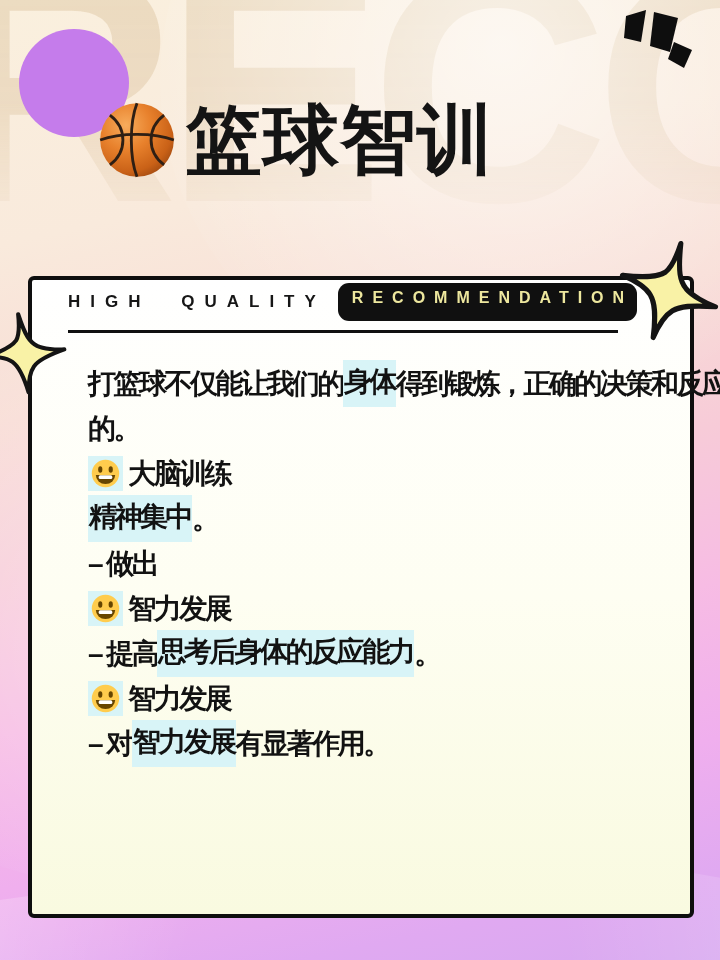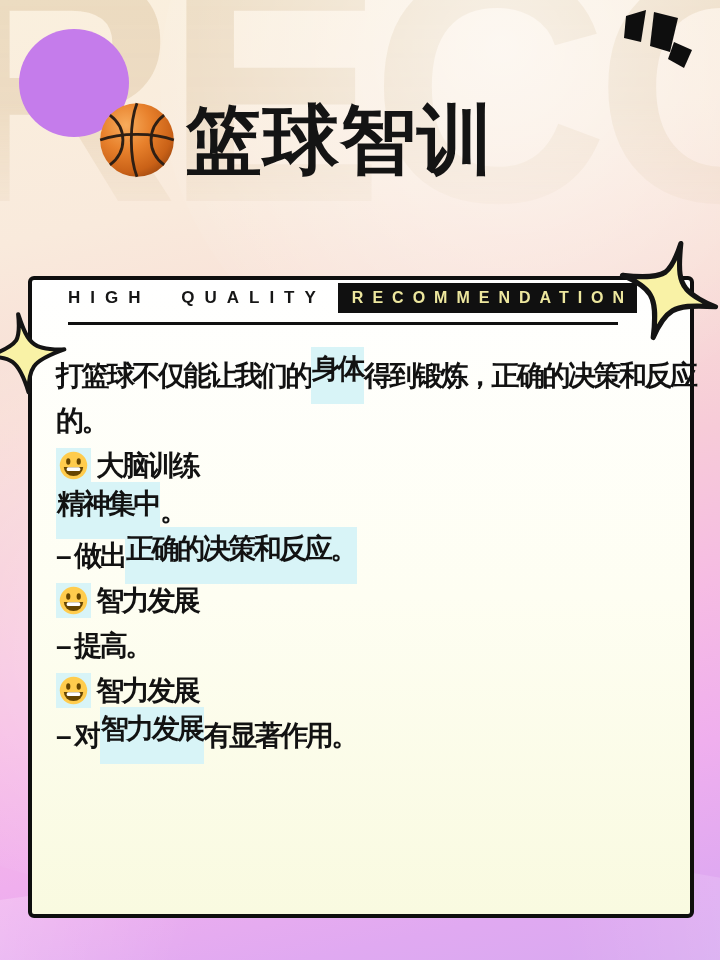--- a/index.html
+++ b/index.html
@@ -41,26 +41,26 @@
   
   .card{
     left:28px;top:276px;width:658px;height:634px;
     border:4px solid #0E0E0E;border-radius:6px;
     background:linear-gradient(180deg,#FFFFFF 0%,#FEFEF2 50%,#F9FAE0 100%);
     z-index:2;
   }
   .header-row{display:flex;align-items:center;margin:3px 36px 0;}
   .hq{font-size:17px;font-weight:700;letter-spacing:10px;word-spacing:16px;color:#161616;white-space:nowrap;}
   .rec-box{background:#101010;color:#EDE79E;font-size:16px;font-weight:700;
-    letter-spacing:9px;padding:6px 4px 6px 14px;margin-left:12px;white-space:nowrap;}
+    letter-spacing:9px;padding:6px 4px 14px 14px;margin-left:12px;white-space:nowrap;border-radius:11px;}
   .rule{height:3px;background:#101010;margin:9px 72px 0 36px;}
-  .card-body{margin:28px 0 0 24px;}
+  .card-body{margin:28px 0 0 56px;}
   .tline{height:45px;display:flex;align-items:center;white-space:pre;
     font-size:28px;font-weight:800;letter-spacing:-2.5px;color:#121212;}
-  .tline mark{background:#D8F4F7;padding:3px 1px 16px;margin:0;color:inherit;}
+  .tline mark{background:#D8F4F7;padding:3px 1px 6px;margin:0;color:inherit;}
   .tline mark.emk{padding:3px 3px;display:inline-flex;align-items:center;}
   .emoji-svg{width:29px;height:29px;display:block;}
   
   .sparkle{z-index:3;overflow:visible;}
   .sparkle-left{left:-16px;top:312px;width:82px;height:82px;transform:rotate(-10deg);}
   .sparkle-right{left:618px;top:240px;width:102px;height:102px;transform:rotate(14deg);}
 </style>
 </head>
 <body>
 
@@ -112,31 +112,31 @@
       <div class="tline"><mark class="emk">
   <svg class="emoji-svg" viewBox="0 0 36 36">
     <circle cx="18" cy="18" r="17" fill="#FFCC4D"></circle>
     <ellipse cx="11.5" cy="13" rx="2.6" ry="4" fill="#664500"></ellipse>
     <ellipse cx="24.5" cy="13" rx="2.6" ry="4" fill="#664500"></ellipse>
     <path d="M6,20 a12,11 0 0 0 24,0 Z" fill="#664500"></path>
     <rect x="9.5" y="20.3" width="17" height="4.6" rx="2" fill="#FFFFFF"></rect>
   </svg>
 </mark><span> 大脑训练</span></div>
       <div class="tline"><mark>精神集中</mark><span>。</span></div>
-      <div class="tline"><span>– 做出</span><mark>正确的决策和反应。</mark></div>
+      <div class="tline"><span>– 做出</span></div>
       <div class="tline"><mark class="emk">
   <svg class="emoji-svg" viewBox="0 0 36 36">
     <circle cx="18" cy="18" r="17" fill="#FFCC4D"></circle>
     <ellipse cx="11.5" cy="13" rx="2.6" ry="4" fill="#664500"></ellipse>
     <ellipse cx="24.5" cy="13" rx="2.6" ry="4" fill="#664500"></ellipse>
     <path d="M6,20 a12,11 0 0 0 24,0 Z" fill="#664500"></path>
     <rect x="9.5" y="20.3" width="17" height="4.6" rx="2" fill="#FFFFFF"></rect>
   </svg>
 </mark><span> 智力发展</span></div>
-      <div class="tline"><span>– 提高</span><span>。</span></div>
+      <div class="tline"><span>– 提高</span><mark>思考后身体的反应能力</mark><span>。</span></div>
       <div class="tline"><mark class="emk">
   <svg class="emoji-svg" viewBox="0 0 36 36">
     <circle cx="18" cy="18" r="17" fill="#FFCC4D"></circle>
     <ellipse cx="11.5" cy="13" rx="2.6" ry="4" fill="#664500"></ellipse>
     <ellipse cx="24.5" cy="13" rx="2.6" ry="4" fill="#664500"></ellipse>
     <path d="M6,20 a12,11 0 0 0 24,0 Z" fill="#664500"></path>
     <rect x="9.5" y="20.3" width="17" height="4.6" rx="2" fill="#FFFFFF"></rect>
   </svg>
 </mark><span> 智力发展</span></div>
       <div class="tline"><span>– 对</span><mark>智力发展</mark><span>有显著作用。</span></div>

